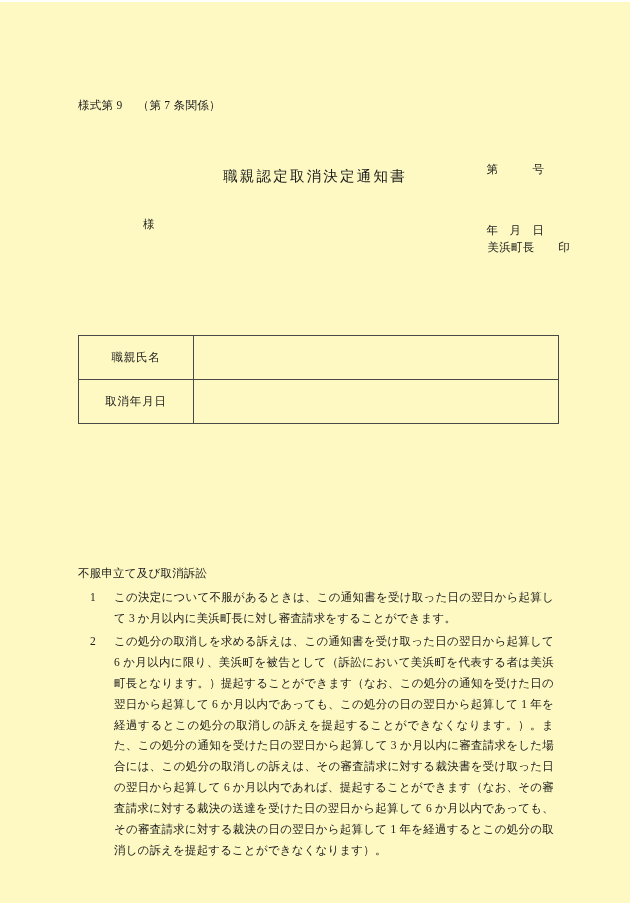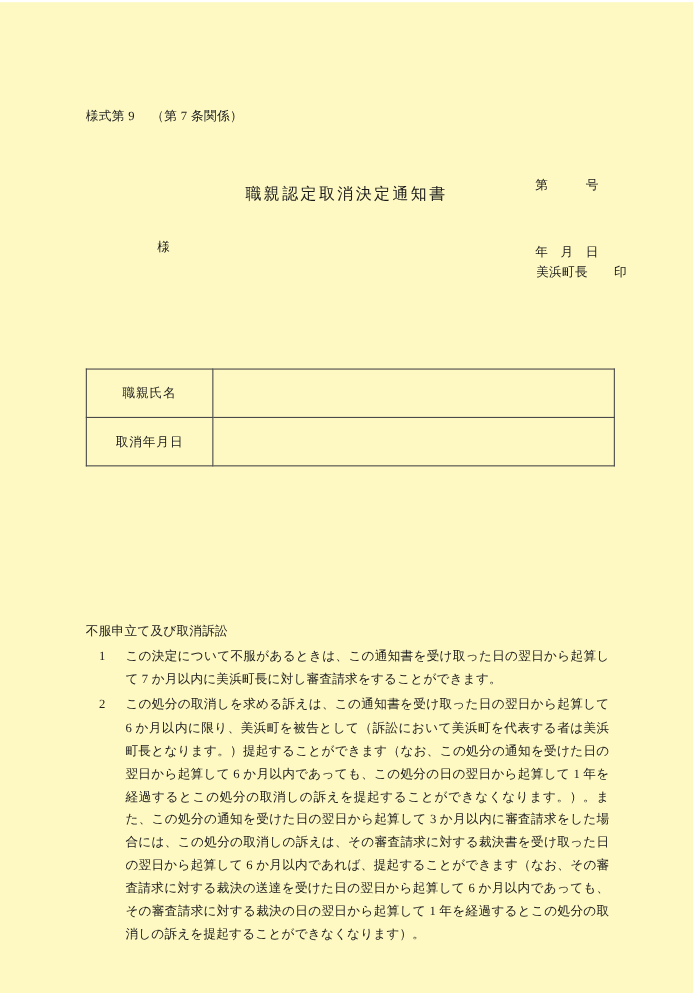--- a/index.html
+++ b/index.html
@@ -205,21 +205,21 @@
         <td class="value"></td>
       </tr>
     </tbody>
   </table>
 
   <div class="appeal-heading">不服申立て及び取消訴訟</div>
 
   <div class="appeal-list">
     <div class="appeal-item">
       <div class="appeal-num">1</div>
-      <div class="appeal-body">この決定について不服があるときは、この通知書を受け取った日の翌日から起算して 7 か月以内に美浜町長に対し審査請求をすることができます。</div>
+      <div class="appeal-body">この決定について不服があるときは、この通知書を受け取った日の翌日から起算して 3 か月以内に美浜町長に対し審査請求をすることができます。</div>
     </div>
     <div class="appeal-item">
       <div class="appeal-num">2</div>
       <div class="appeal-body">この処分の取消しを求める訴えは、この通知書を受け取った日の翌日から起算して 6 か月以内に限り、美浜町を被告として（訴訟において美浜町を代表する者は美浜町長となります。）提起することができます（なお、この処分の通知を受けた日の翌日から起算して 6 か月以内であっても、この処分の日の翌日から起算して 1 年を経過するとこの処分の取消しの訴えを提起することができなくなります。）。また、この処分の通知を受けた日の翌日から起算して 3 か月以内に審査請求をした場合には、この処分の取消しの訴えは、その審査請求に対する裁決書を受け取った日の翌日から起算して 6 か月以内であれば、提起することができます（なお、その審査請求に対する裁決の送達を受けた日の翌日から起算して 6 か月以内であっても、その審査請求に対する裁決の日の翌日から起算して 1 年を経過するとこの処分の取消しの訴えを提起することができなくなります）。</div>
     </div>
   </div>
 
 </div>
 
 </body></html>

